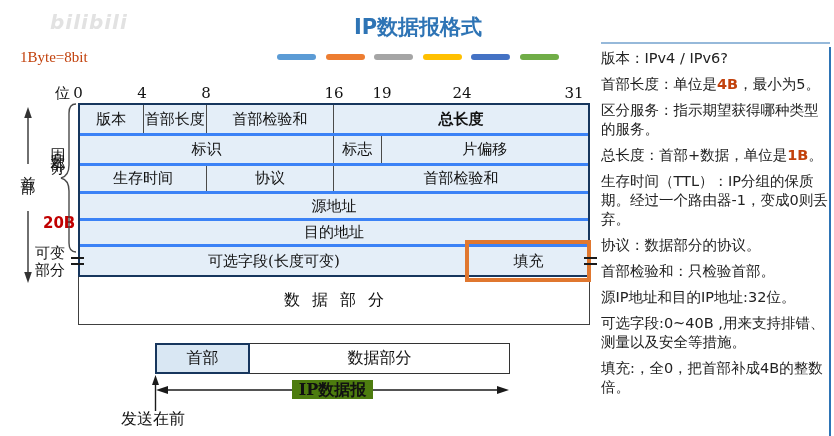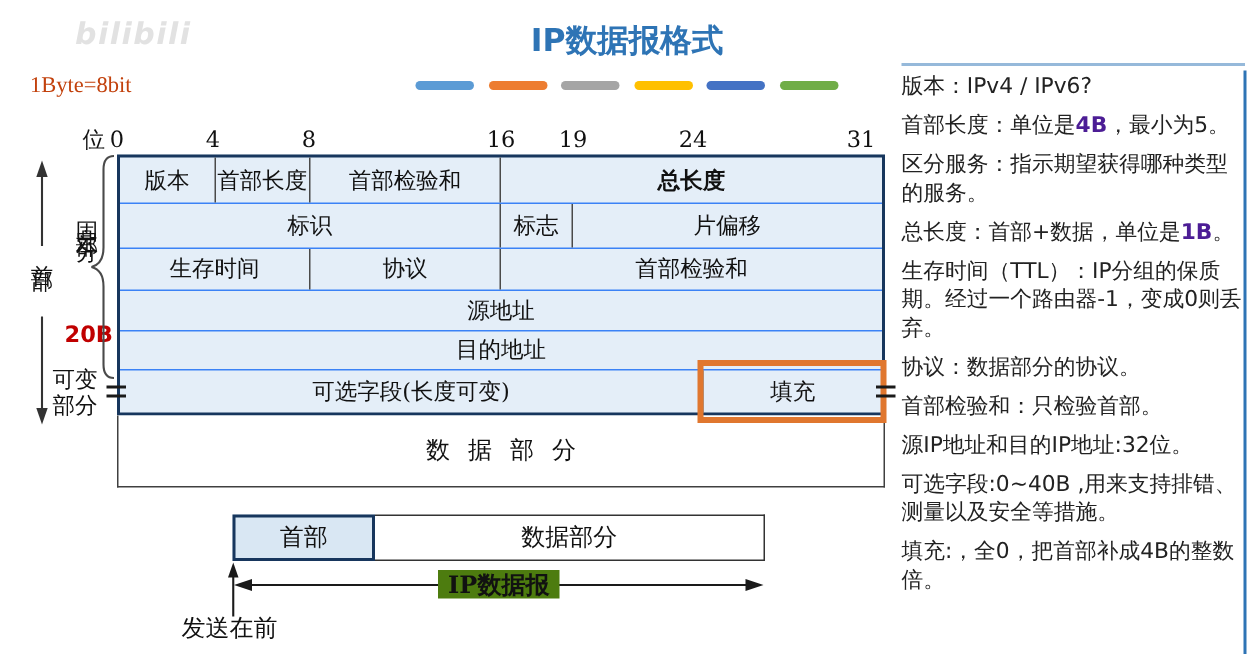--- a/index.html
+++ b/index.html
@@ -11,21 +11,21 @@
              font-weight:bold;font-size:20px;color:#bfbfbf;opacity:.45;letter-spacing:1px}
   .title{left:277px;top:13px;width:282px;text-align:center;font-family:"DejaVu Sans",sans-serif;
          font-weight:bold;font-size:21px;color:#2E74B5}
   .dashes{left:277px;top:54px;width:282px;display:flex;justify-content:space-between}
   .dash{width:39px;height:6px;border-radius:3px}
   .byte-note{left:20px;top:49px;font-family:Liberation Serif, serif;font-size:15px;color:#c2410c}
   .bit-label{left:55px;top:84px;font-size:15px}
   .bit-ticks{left:78px;top:84px;width:512px;height:17px}
   .tick{position:absolute;transform:translateX(-50%);font-size:15px;white-space:nowrap}
   .iptable{left:78px;top:103px;width:512px;border:2px solid #17365D;background:#E4EEF8}
-  .trow{display:flex;border-bottom:1px solid #3b82f6}
+  .trow{display:flex;border-bottom:3px solid #3b82f6}
   .trow:last-child{border-bottom:none}
   .tcell{position:relative;display:flex;align-items:center;justify-content:center;
          border-right:1px solid #4a4a4a;font-size:15px;white-space:nowrap;overflow:visible}
   .tcell:last-child{border-right:none}
   .ring{position:absolute;left:-4px;right:-3px;top:-7px;bottom:-7px;border:4px solid #E0772F;z-index:5}
   .databox{left:78px;top:277px;width:512px;height:48px;border:1px solid #404040;border-top:none;
            background:#fff;display:flex;align-items:center;justify-content:center;
            font-size:16px;letter-spacing:12px;text-indent:12px}
   .break-mark{width:13px;height:8px;border-top:2px solid #1a1a1a;border-bottom:2px solid #1a1a1a;z-index:6}
   .vlabel{writing-mode:vertical-rl;text-orientation:upright}
@@ -37,21 +37,21 @@
   .bottom-bar{left:155px;top:343px;width:355px;height:31px;display:flex}
   .bb-header{width:95px;background:#D9E7F3;border:2.5px solid #17365D;display:flex;
              align-items:center;justify-content:center;font-size:16px;z-index:2}
   .bb-data{flex:1;background:#fff;border:1px solid #333;border-left:none;display:flex;
            align-items:center;justify-content:center;font-size:16px}
   .ip-arrow-label{left:156px;top:380px;width:353px;text-align:center;z-index:2}
   .ip-arrow-label span{background:#4d7c0f;padding:0 7px;font-size:16px;font-weight:600}
   .send-label{left:121px;top:409px;font-size:16px}
   .notes{left:601px;top:49px;width:229px;font-family:"DejaVu Sans",sans-serif;color:#222}
   .note{font-size:14.5px;line-height:19px;margin-bottom:7px}
-  .red{color:#4c1d95;font-weight:bold}
+  .red{color:#c2410c;font-weight:bold}
   .right-line{left:829px;top:47px;width:2px;height:389px;background:#2E74B5}
   .top-line{left:601px;top:42px;width:229px;height:2px;background:#2E74B5;opacity:.5}
   svg.abs{overflow:visible}
 </style>
 </head>
 <body>
 
 <div class="stage">
 
   <div class="abs watermark">bilibili</div>

